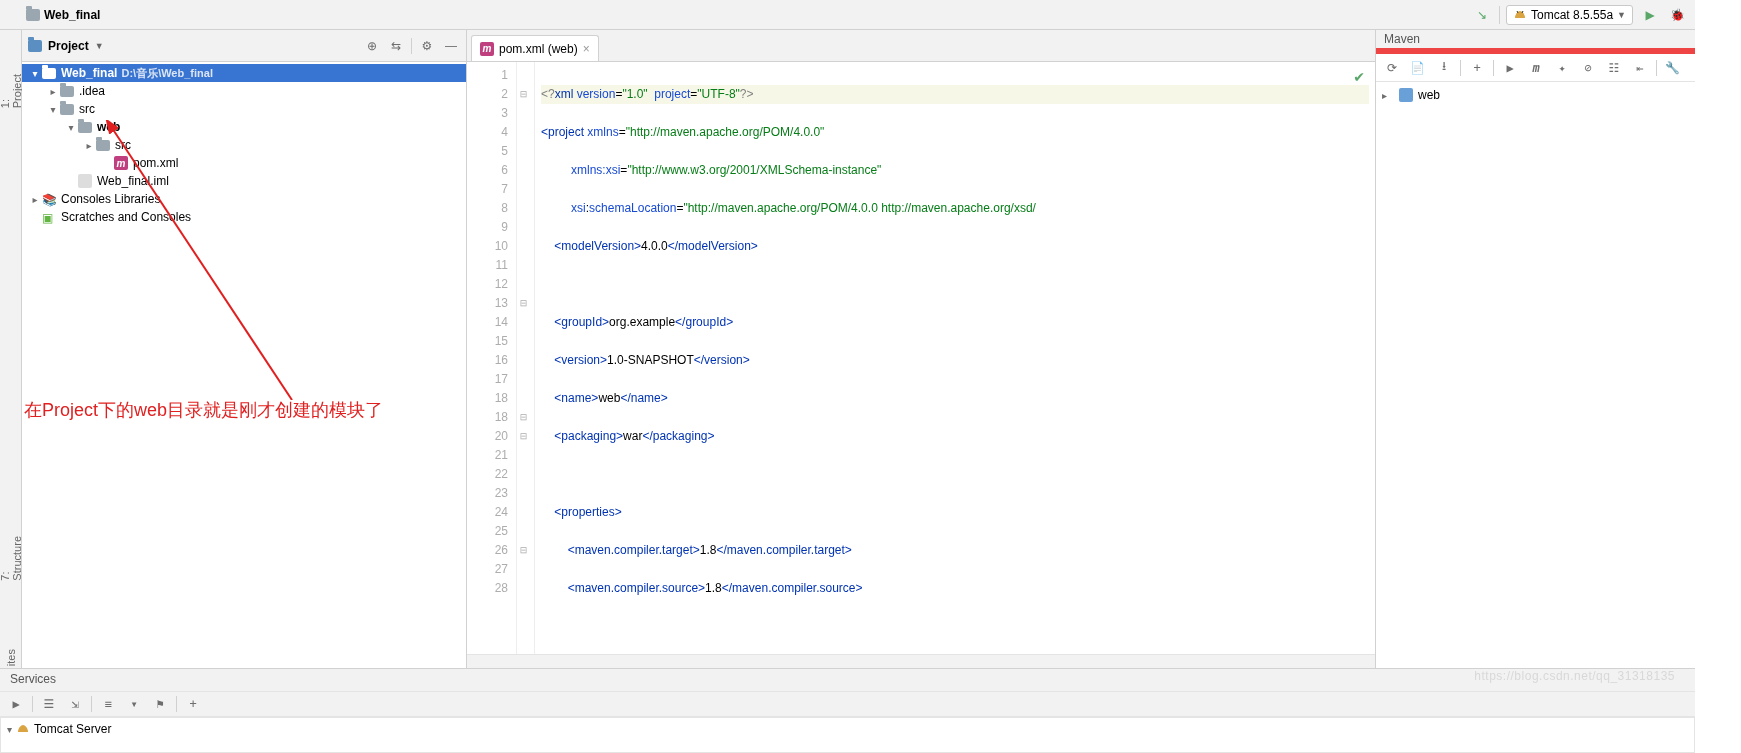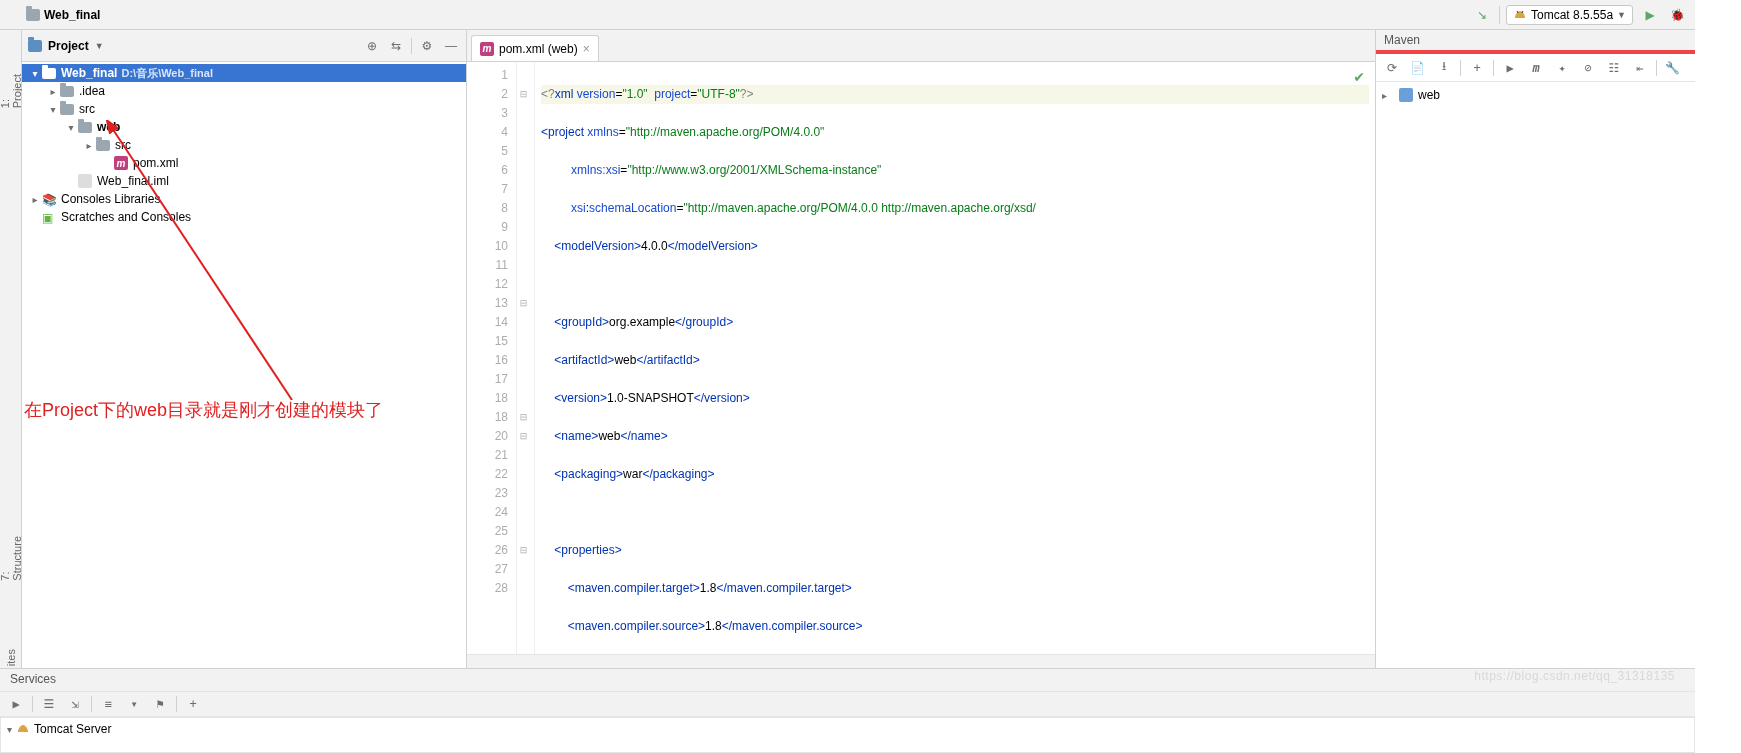--- a/index.html
+++ b/index.html
@@ -61,21 +61,21 @@
 .foldcol{ width:18px; padding-top:4px;}
 .foldcol .fm{ height:19px; display:flex; align-items:center; justify-content:center; color:#adadad; font-size:9px;}
 .code { flex:1; padding:4px 6px; font-family:Consolas,monospace; font-size:13px; line-height:19px; white-space:pre; overflow:auto; position:relative;}
 .code .l{ height:19px;}
 .tag{ color:#0033b3;} .attr{ color:#174ad4;} .str{ color:#067d17;} .pi{ color:#808080;} .ns{color:#174ad4;}
 .check-ic{ position:absolute; top:6px; right:10px; color:#59a869; font-size:14px;}
 .hscroll { height:14px; background:#f2f2f2; border-top:1px solid #e4e4e4;}
 
 
 .maven-panel{ width:320px; border-left:1px solid #d1d1d1; display:flex; flex-direction:column; background:#fff;}
-.maven-head{ height:24px; border-bottom:4px solid #ef4444; display:flex; align-items:center; padding:0 8px; color:#555; background:#f2f2f2;}
+.maven-head{ height:24px; border-bottom:6px solid #ef4444; display:flex; align-items:center; padding:0 8px; color:#555; background:#f2f2f2;}
 .maven-tools{ height:28px; border-bottom:1px solid #e4e4e4; display:flex; align-items:center; gap:6px; padding:0 6px;}
 .mt-ic{ width:20px; height:20px; display:inline-flex; align-items:center; justify-content:center; color:#6e6e6e; font-family:Consolas,monospace;}
 .maven-tree{ flex:1; padding:4px 6px;}
 .maven-row{ display:flex; align-items:center; gap:5px; height:18px;}
 .maven-row .arrow{ width:12px; color:#6e6e6e; font-size:10px;}
 .mvn-prj-ic{ width:14px; height:14px; display:inline-block; background:#6aa0d8; border-radius:2px;}
 
 
 .bottom{ border-top:1px solid #d1d1d1; background:#f2f2f2;}
 .services-tab{ height:22px; padding:3px 10px; color:#555;}
@@ -265,21 +265,20 @@
             <div class="fm"></div>
         </div>
         <div class="code">
 <div class="l" style="background:#f7f7e8;"><span class="pi">&lt;?</span><span class="tag">xml </span><span class="attr">version</span><span>=</span><span class="str">"1.0"</span>  <span class="attr">project</span><span>=</span><span class="str">"UTF-8"</span><span class="pi">?&gt;</span></div>
 <div class="l"><span class="tag">&lt;project </span><span class="attr">xmlns</span>=<span class="str">"http://maven.apache.org/POM/4.0.0"</span></div>
 <div class="l">         <span class="attr">xmlns:</span><span class="ns">xsi</span>=<span class="str">"http://www.w3.org/2001/XMLSchema-instance"</span></div>
 <div class="l">         <span class="ns">xsi</span>:<span class="attr">schemaLocation</span>=<span class="str">"http://maven.apache.org/POM/4.0.0 http://maven.apache.org/xsd/</span></div>
 <div class="l">    <span class="tag">&lt;modelVersion&gt;</span>4.0.0<span class="tag">&lt;/modelVersion&gt;</span></div>
 <div class="l"></div>
 <div class="l">    <span class="tag">&lt;groupId&gt;</span>org.example<span class="tag">&lt;/groupId&gt;</span></div>
-<div class="l">    <span class="tag">&lt;artifactId&gt;</span>web<span class="tag">&lt;/artifactId&gt;</span></div>
 <div class="l">    <span class="tag">&lt;version&gt;</span>1.0-SNAPSHOT<span class="tag">&lt;/version&gt;</span></div>
 <div class="l">    <span class="tag">&lt;name&gt;</span>web<span class="tag">&lt;/name&gt;</span></div>
 <div class="l">    <span class="tag">&lt;packaging&gt;</span>war<span class="tag">&lt;/packaging&gt;</span></div>
 <div class="l"></div>
 <div class="l">    <span class="tag">&lt;properties&gt;</span></div>
 <div class="l">        <span class="tag">&lt;maven.compiler.target&gt;</span>1.8<span class="tag">&lt;/maven.compiler.target&gt;</span></div>
 <div class="l">        <span class="tag">&lt;maven.compiler.source&gt;</span>1.8<span class="tag">&lt;/maven.compiler.source&gt;</span></div>
 
 
 

